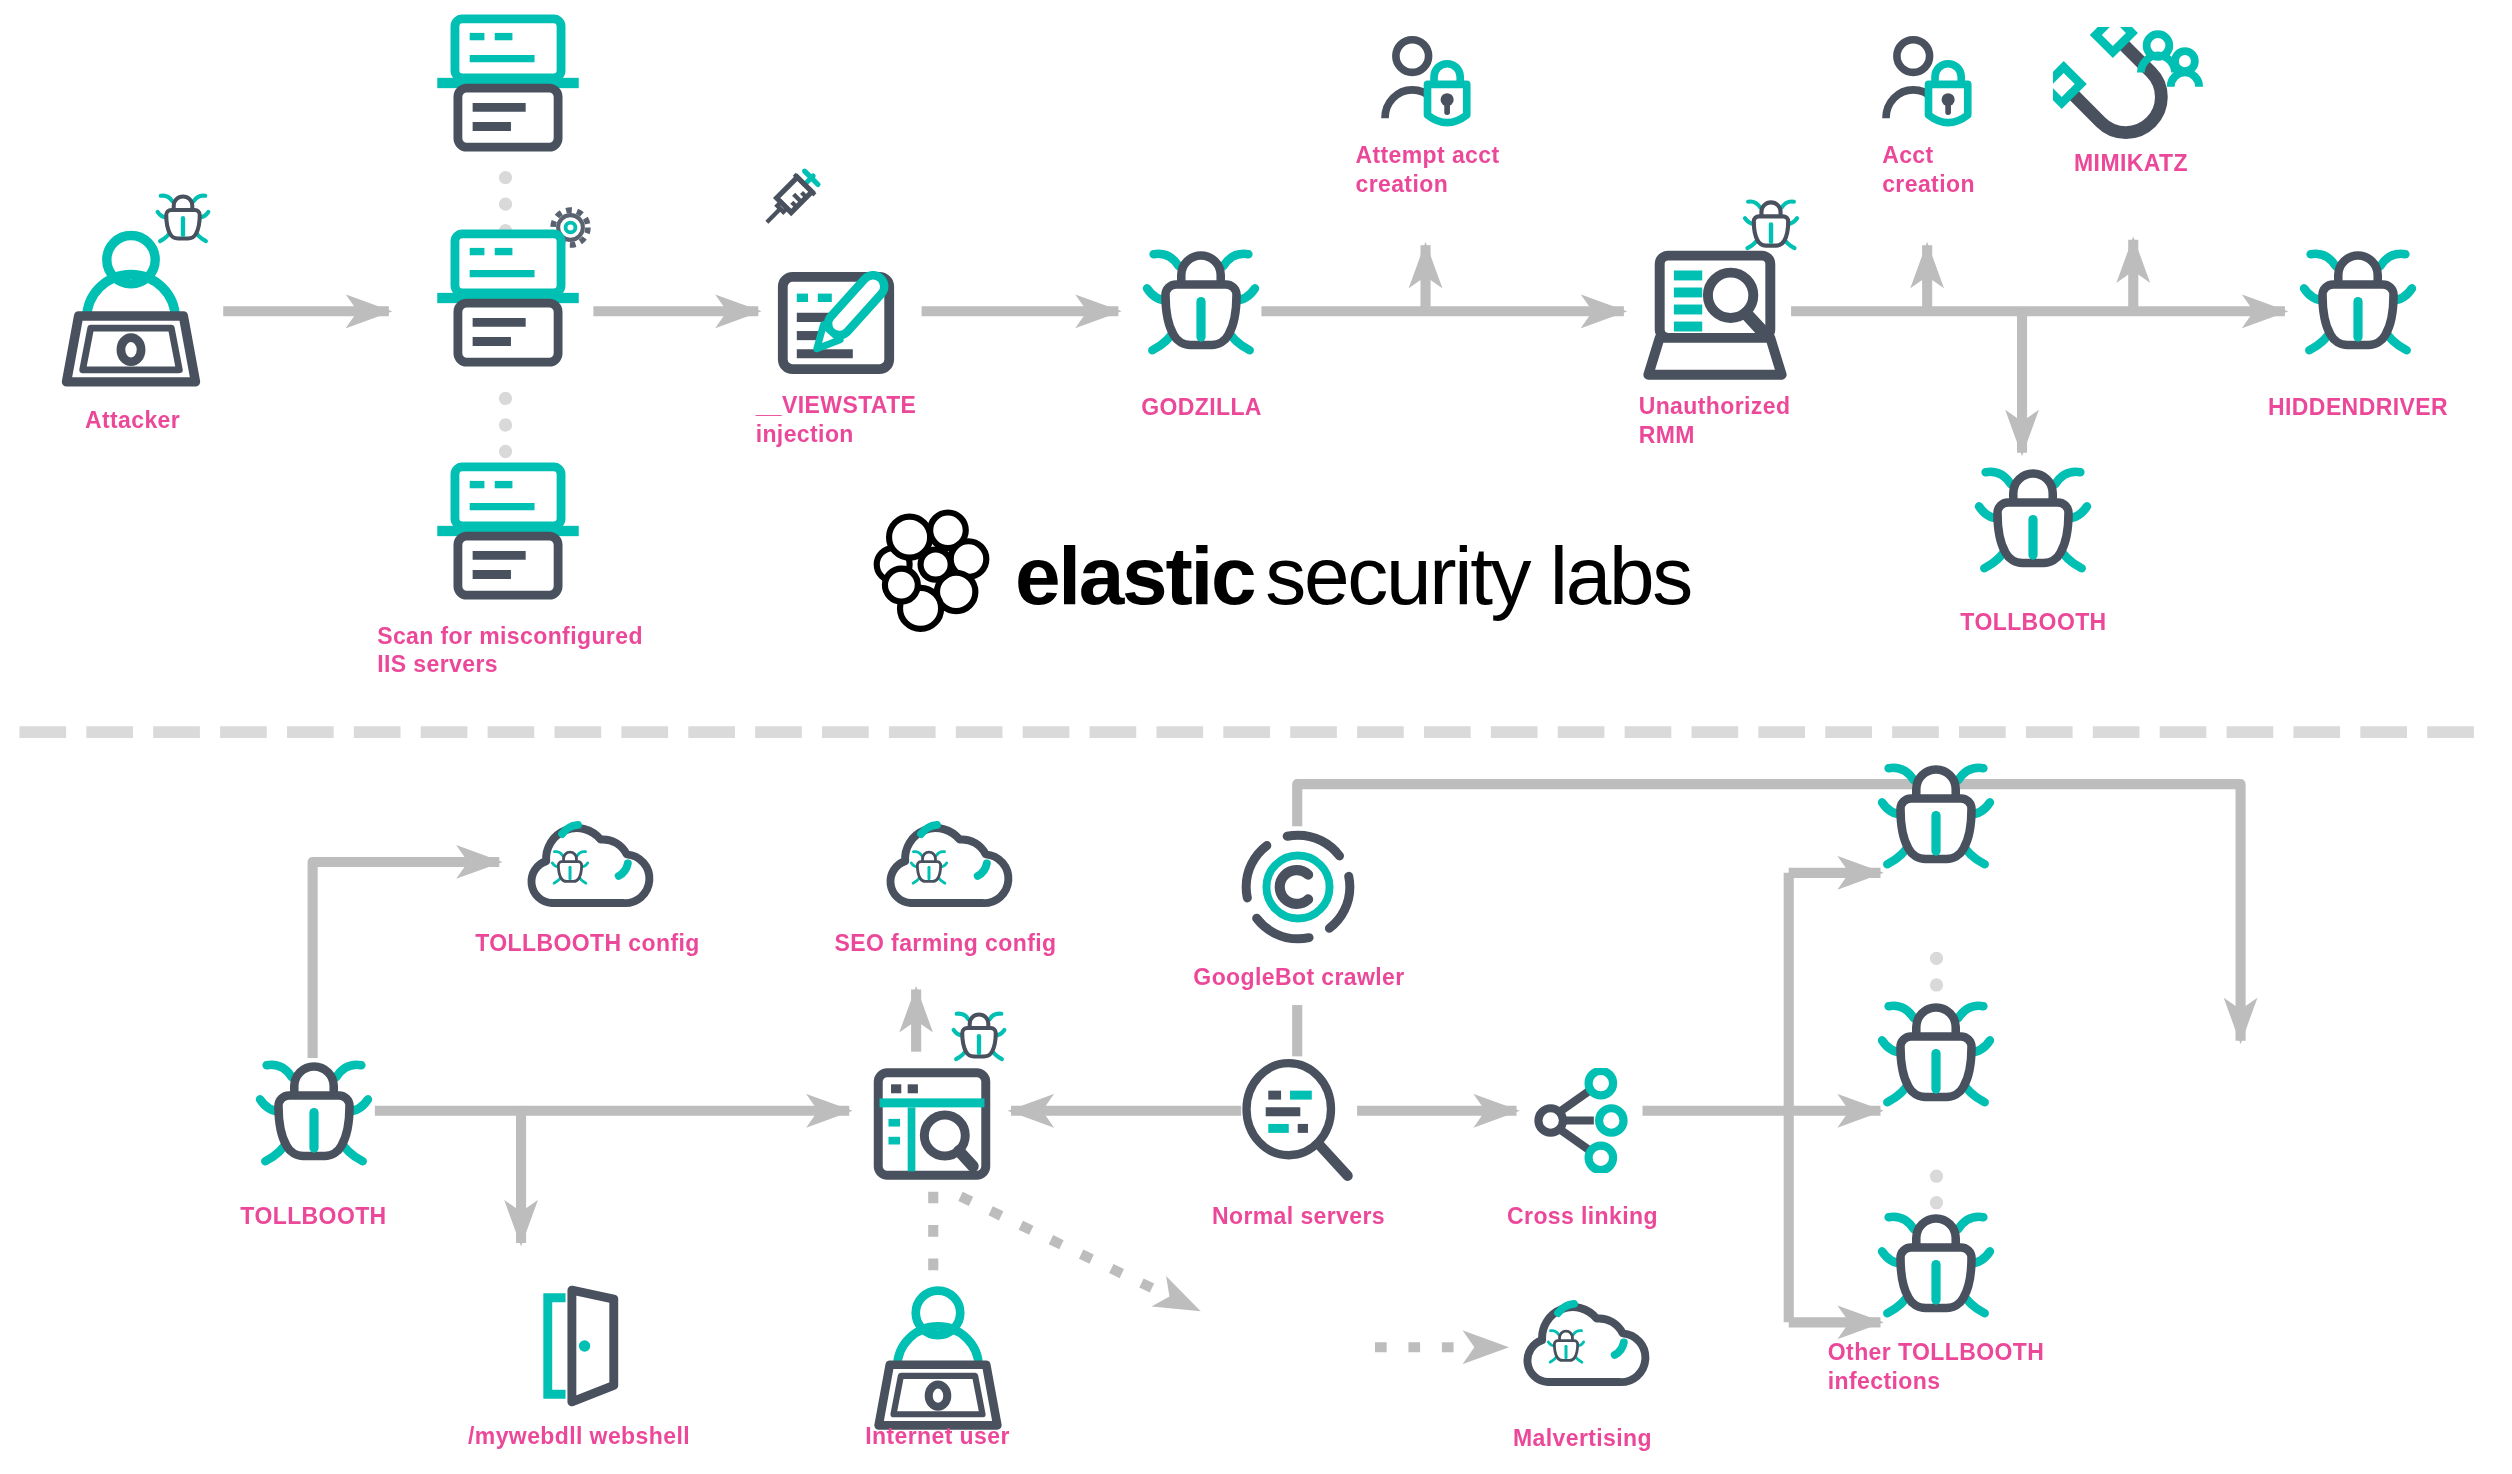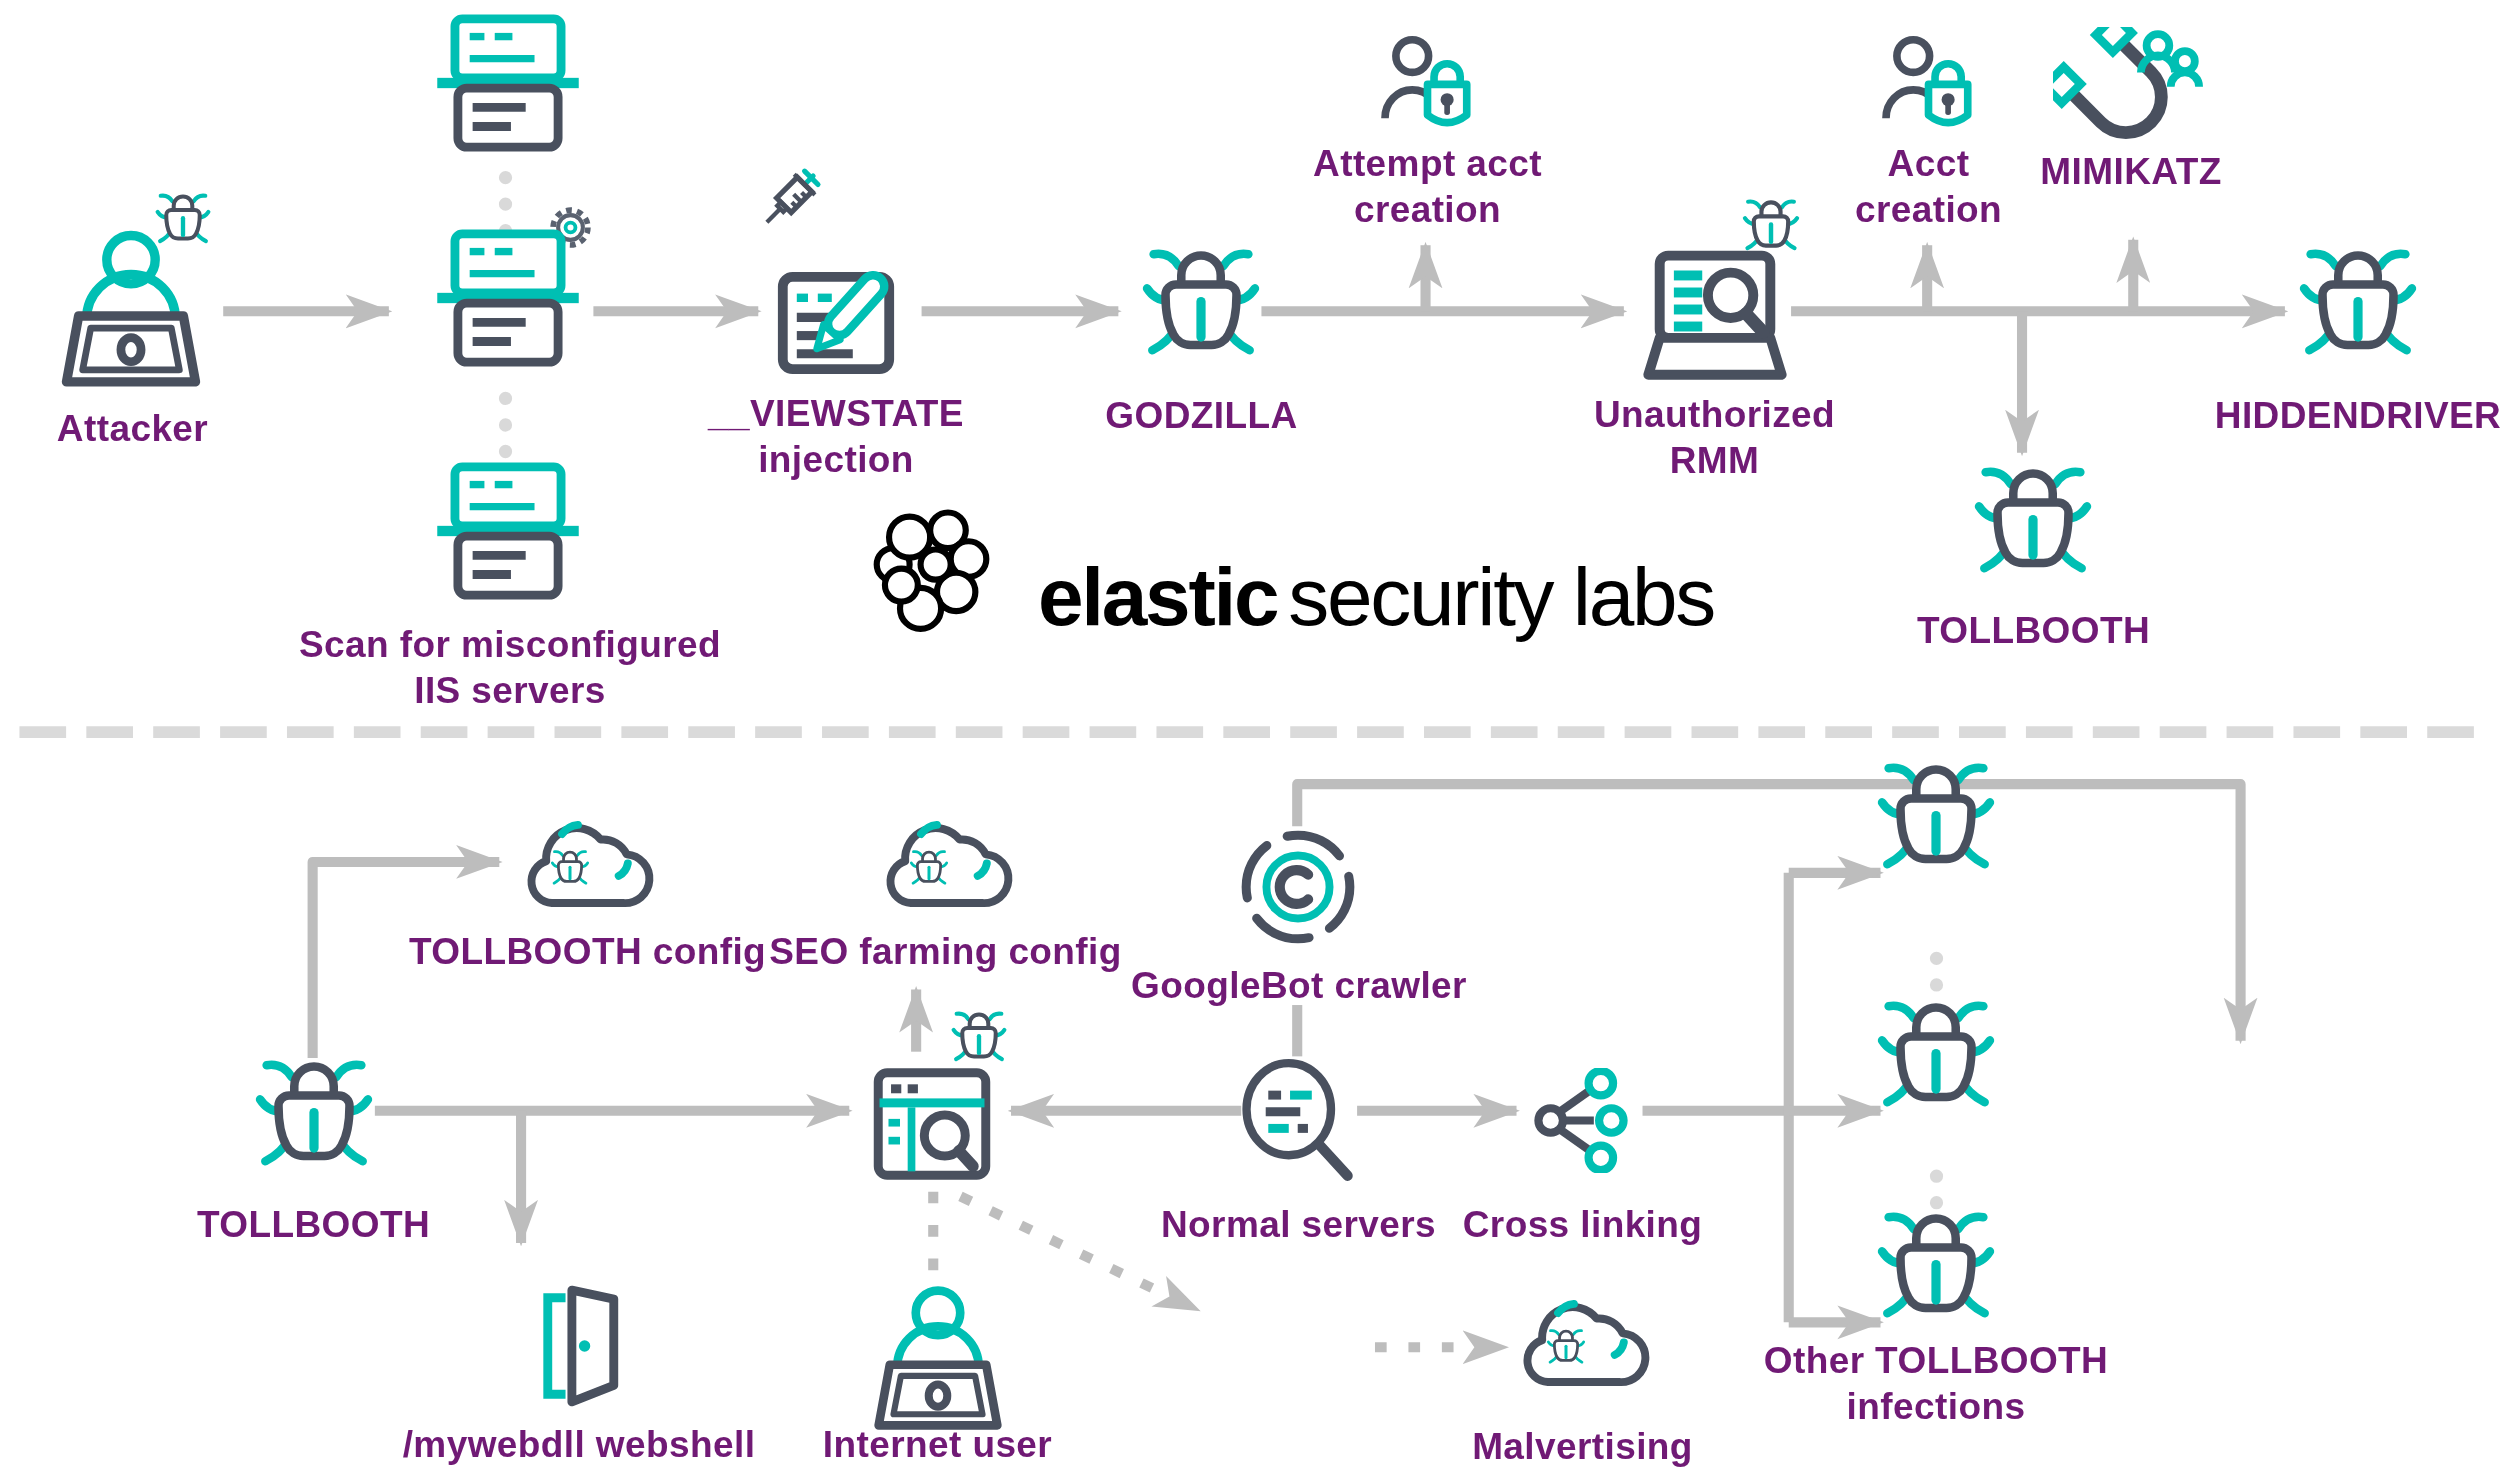--- a/index.html
+++ b/index.html
@@ -1,23 +1,23 @@
 <!DOCTYPE html>
 <html style="font-size:12.4px"><head>
 <meta charset="utf-8">
 <style>
   html,body{margin:0;padding:0;background:#fff;}
   .canvas{position:relative;width:2512px;height:1475px;background:#ffffff;overflow:hidden;
           font-family:"Liberation Sans", sans-serif;}
   .conn{position:absolute;left:0;top:0;}
   .node{position:absolute;}
-  .lbl{position:absolute;left:50%;transform:translateX(-50%);white-space:pre;text-align:center;
-       font-weight:700;font-size:37px;line-height:1.24;color:#701a75;letter-spacing:0.4px;}
+  .lbl{position:absolute;left:50%;transform:translateX(-50%);white-space:pre;
+       font-weight:700;font-size:23px;line-height:1.24;color:#ec4899;letter-spacing:0.4px;}
   .ic{position:absolute;display:block;}
-  .logo{position:absolute;display:flex;align-items:flex-end;gap:23px;}
+  .logo{position:absolute;display:flex;align-items:center;}
   .logo-bold{font-weight:700;font-size:82px;color:#000;letter-spacing:-2.3px;}
   .logo-light{font-weight:400;font-size:82px;color:#000;letter-spacing:-2.3px;margin-left:11px;}
 </style>
 </head>
 <body>
 
 <div class="canvas">
 
   <svg width="0" height="0" style="position:absolute" aria-hidden="true">
     <defs>

